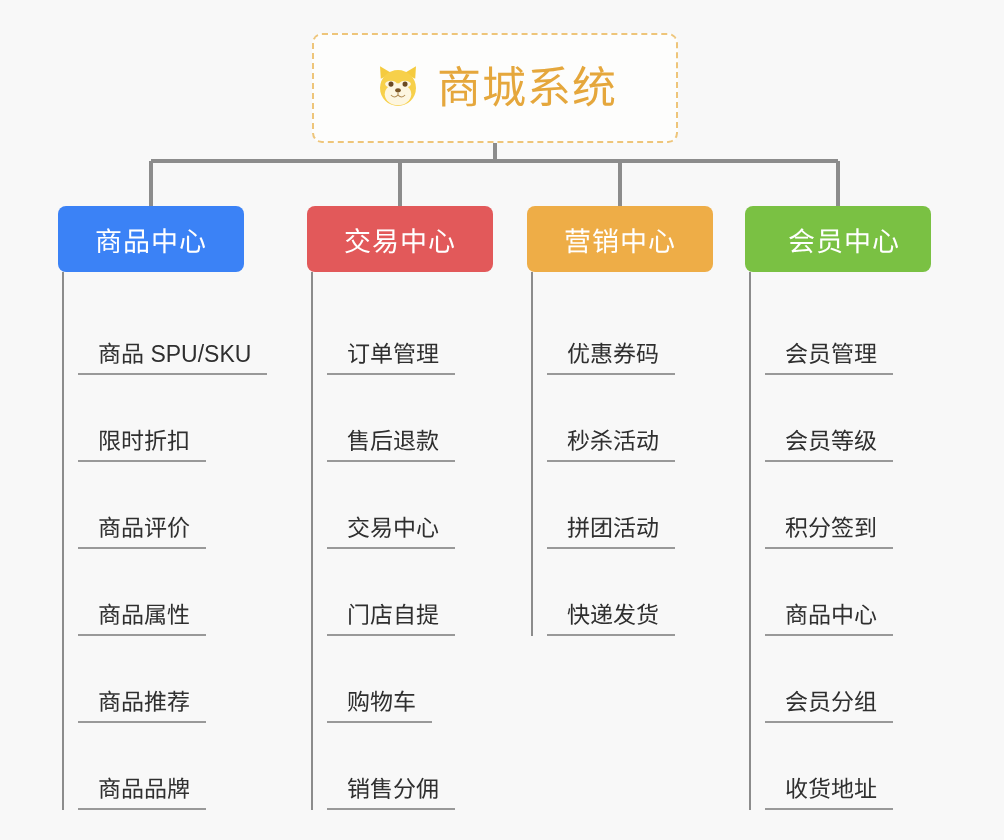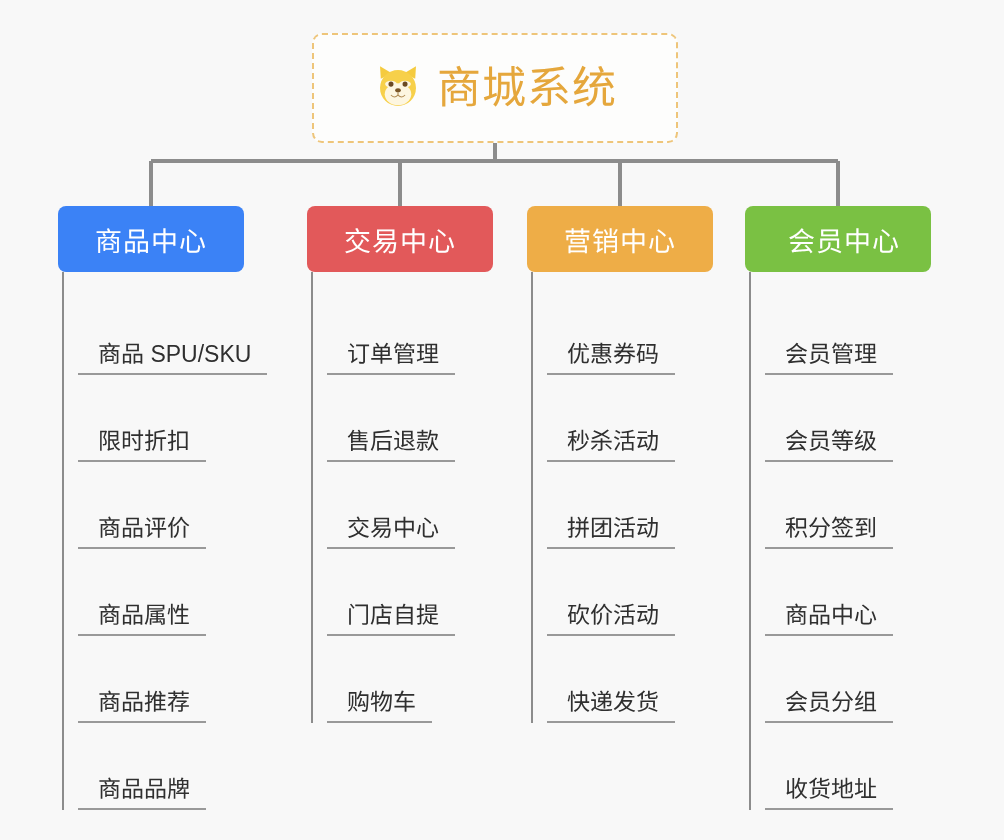--- a/index.html
+++ b/index.html
@@ -202,41 +202,41 @@
           </div>
         <div class="leaf">
             <span class="leaf-label">交易中心</span>
           </div>
         <div class="leaf">
             <span class="leaf-label">门店自提</span>
           </div>
         <div class="leaf">
             <span class="leaf-label">购物车</span>
           </div>
+        <div class="leaf">
+            <span class="leaf-label">销售分佣</span>
+          </div>
       </div>
     </div>
 
     <div class="branch branch-2">
       <div class="branch-header" style="background-color: rgb(238, 173, 71);">
         <span>营销中心</span>
       </div>
       <div class="branch-children">
         <div class="leaf">
             <span class="leaf-label">优惠券码</span>
           </div>
         <div class="leaf">
             <span class="leaf-label">秒杀活动</span>
           </div>
         <div class="leaf">
             <span class="leaf-label">拼团活动</span>
           </div>
         <div class="leaf">
-            <span class="leaf-label">砍价活动</span>
-          </div>
-        <div class="leaf">
             <span class="leaf-label">快递发货</span>
           </div>
       </div>
     </div>
 
     <div class="branch branch-3">
       <div class="branch-header" style="background-color: rgb(122, 193, 67); padding-left: 12px;">
         <span>会员中心</span>
       </div>
       <div class="branch-children">

